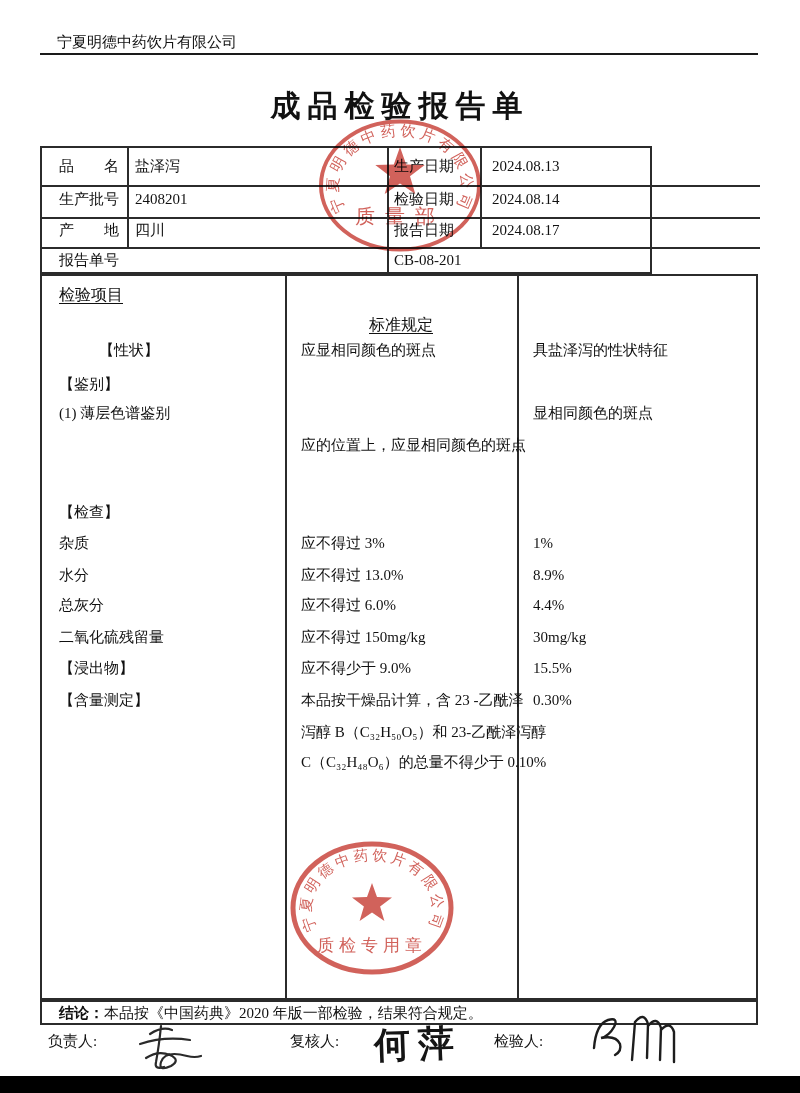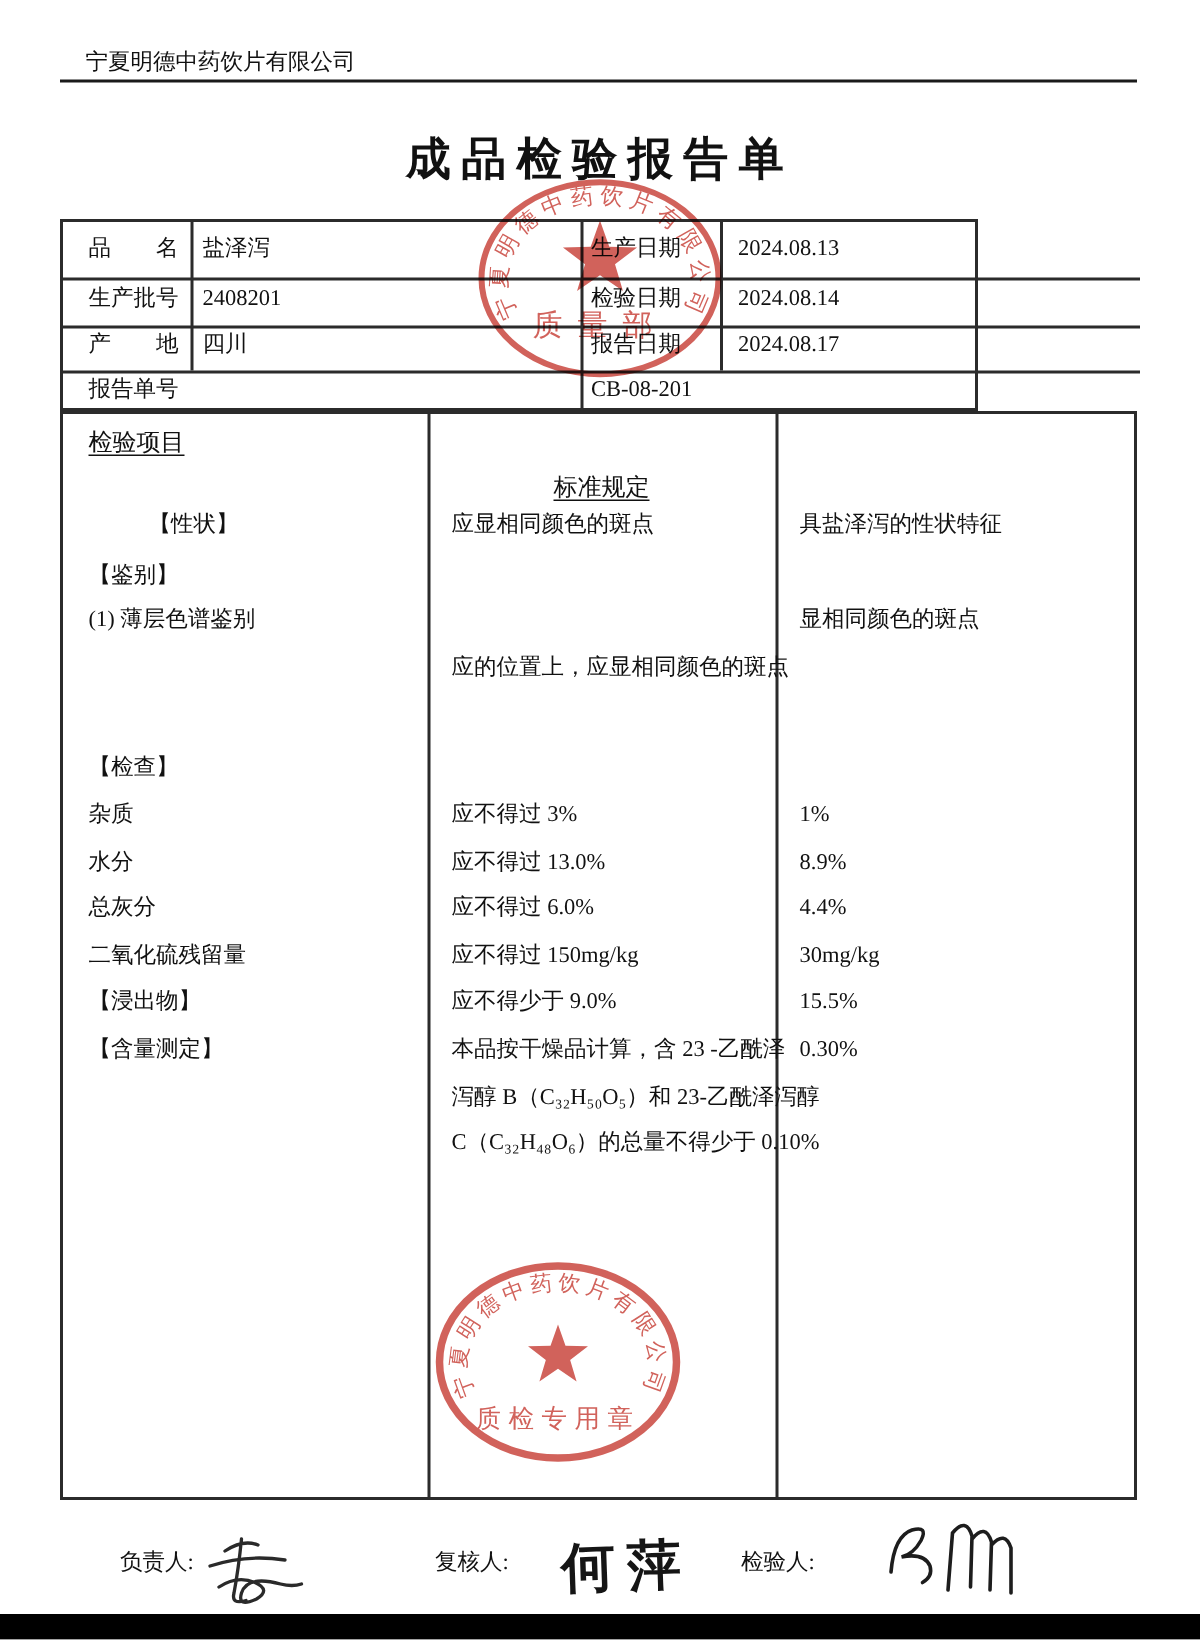--- a/index.html
+++ b/index.html
@@ -93,22 +93,27 @@
     <div class="txt" style="left:491px; top:64px;">具盐泽泻的性状特征</div>
     <div class="txt" style="left:491px; top:127px;">显相同颜色的斑点</div>
     <div class="txt" style="left:491px; top:257px;">1%</div>
     <div class="txt" style="left:491px; top:289px;">8.9%</div>
     <div class="txt" style="left:491px; top:319px;">4.4%</div>
     <div class="txt" style="left:491px; top:351px;">30mg/kg</div>
     <div class="txt" style="left:491px; top:382px;">15.5%</div>
     <div class="txt" style="left:491px; top:414px;">0.30%</div>
   </div>
 
+  <div class="box" style="left:40px; top:1000px; width:718px; height:25px;">
+    <div class="txt" style="left:17px; top:1px;">
+      <span class="conc-label">结论：</span><span>本品按《中国药典》2020 年版一部检验，结果符合规定。</span>
+    </div>
+  </div>
 
-  <div class="sig-label" style="left:48px;  top:1032px;margin-left:32px;">负责人:</div>
+  <div class="sig-label" style="left:48px;  top:1032px;">负责人:</div>
   <div class="sig-label" style="left:290px; top:1032px;">复核人:</div>
   <div class="sig-label" style="left:494px; top:1032px;">检验人:</div>
 
   <svg class="sig" style="left:128px; top:1020px;" width="110" height="58" viewBox="0 0 110 58">
     <g fill="none" stroke="#2a2a2a" stroke-width="2.2" stroke-linecap="round">
       <path d="M22 14 Q34 6 44 10 M33 6 Q31 26 28 42 Q26 50 36 47"></path>
       <path d="M12 24 Q36 16 62 20"></path>
       <path d="M18 38 q12 -8 24 -3 q11 5 1 11 q-13 6 -10 -4 q4 -12 26 -6 q8 2 14 0"></path>
     </g>
   </svg>

